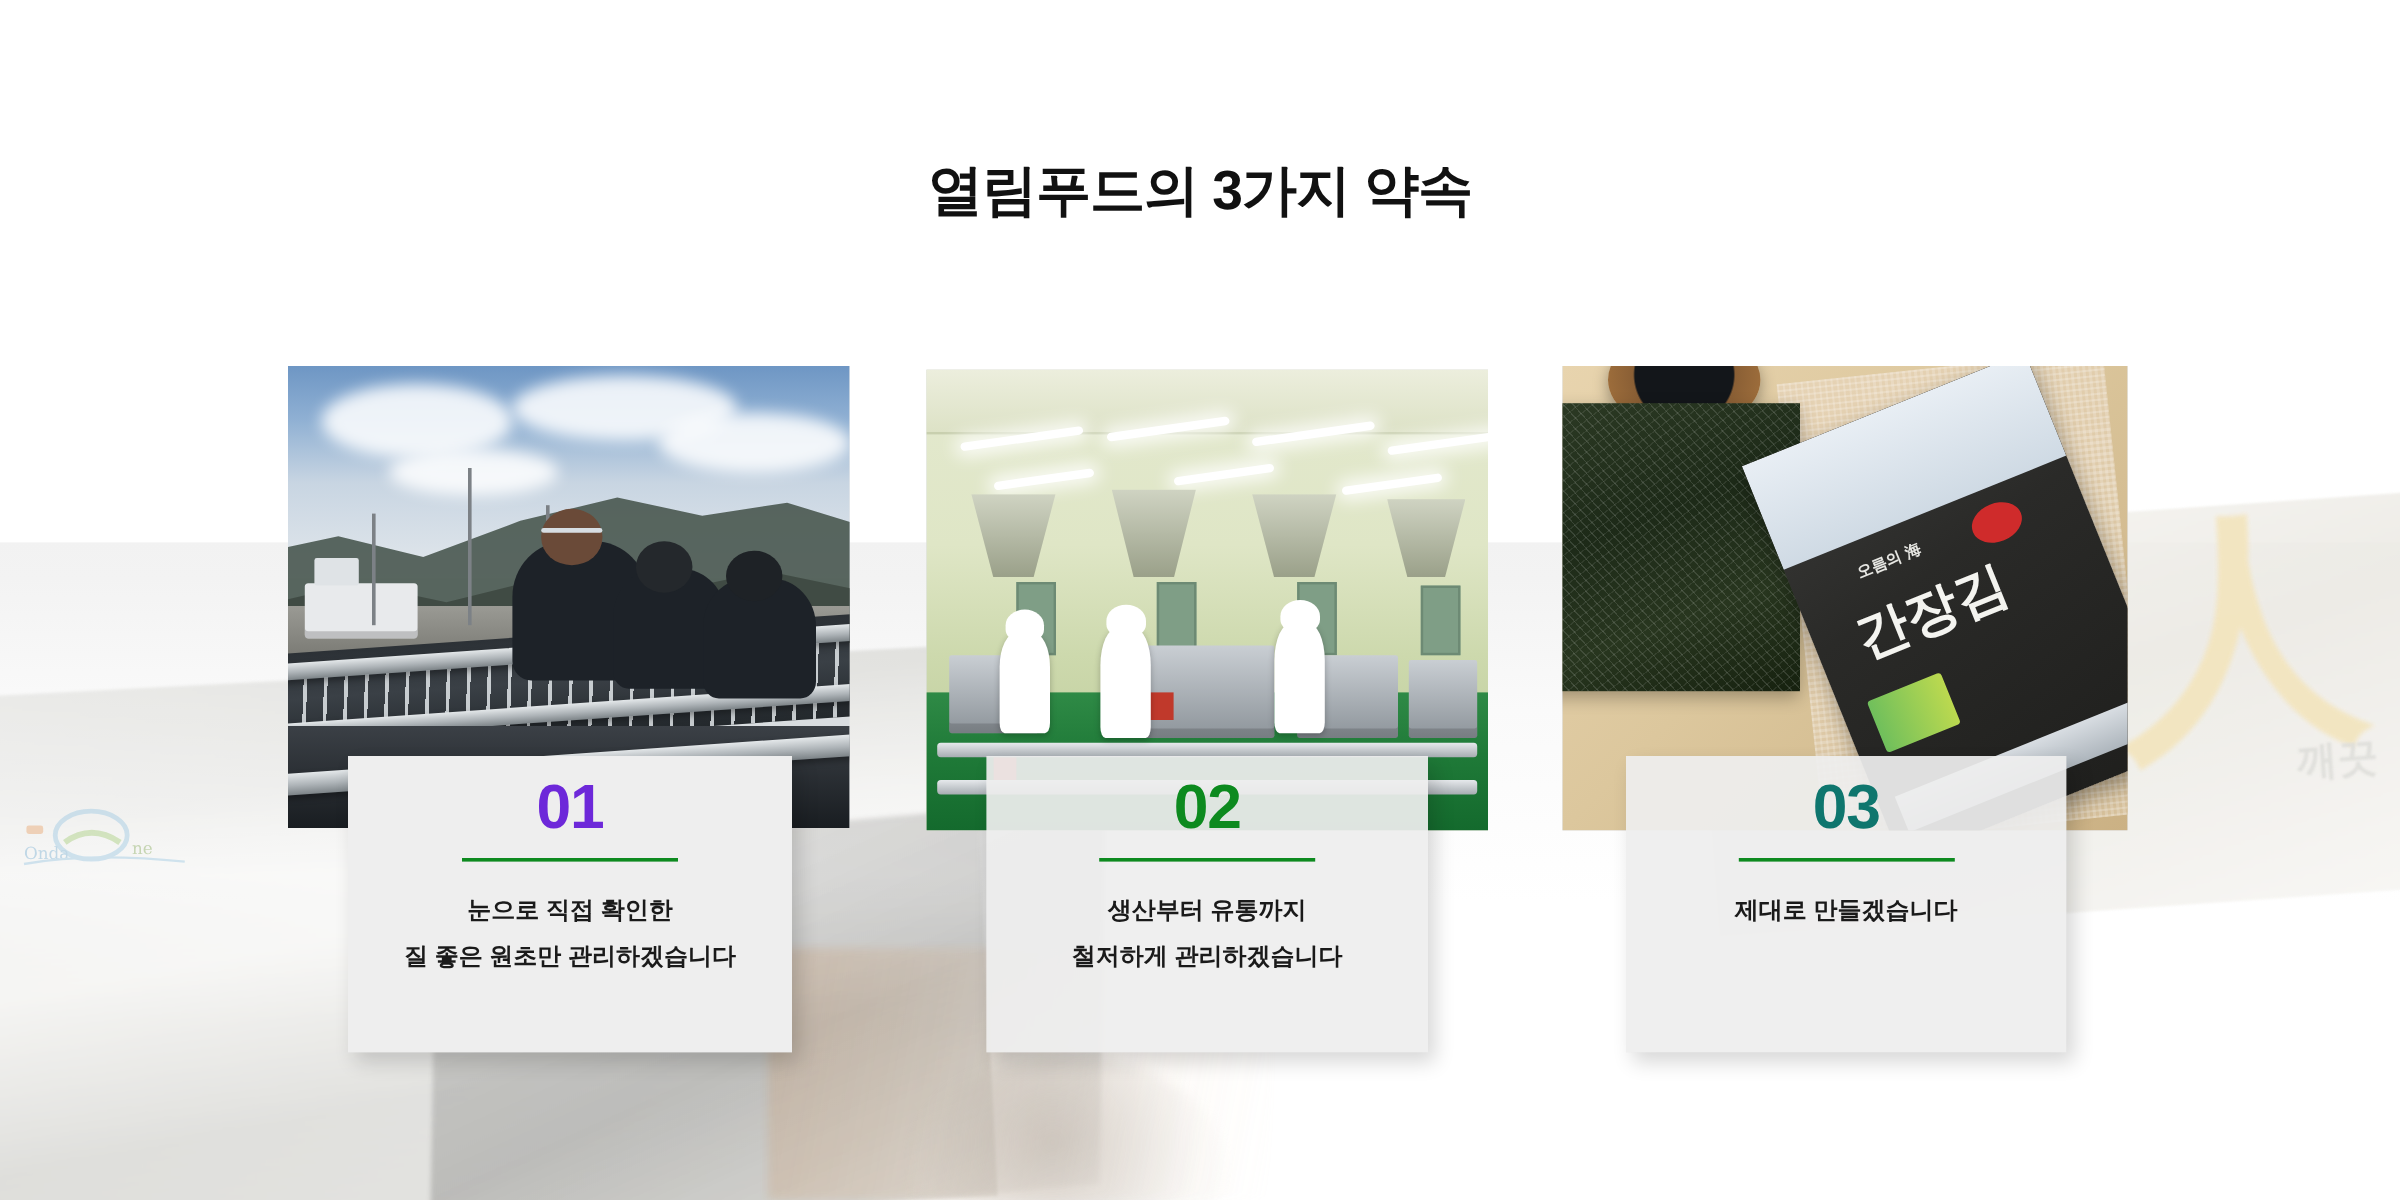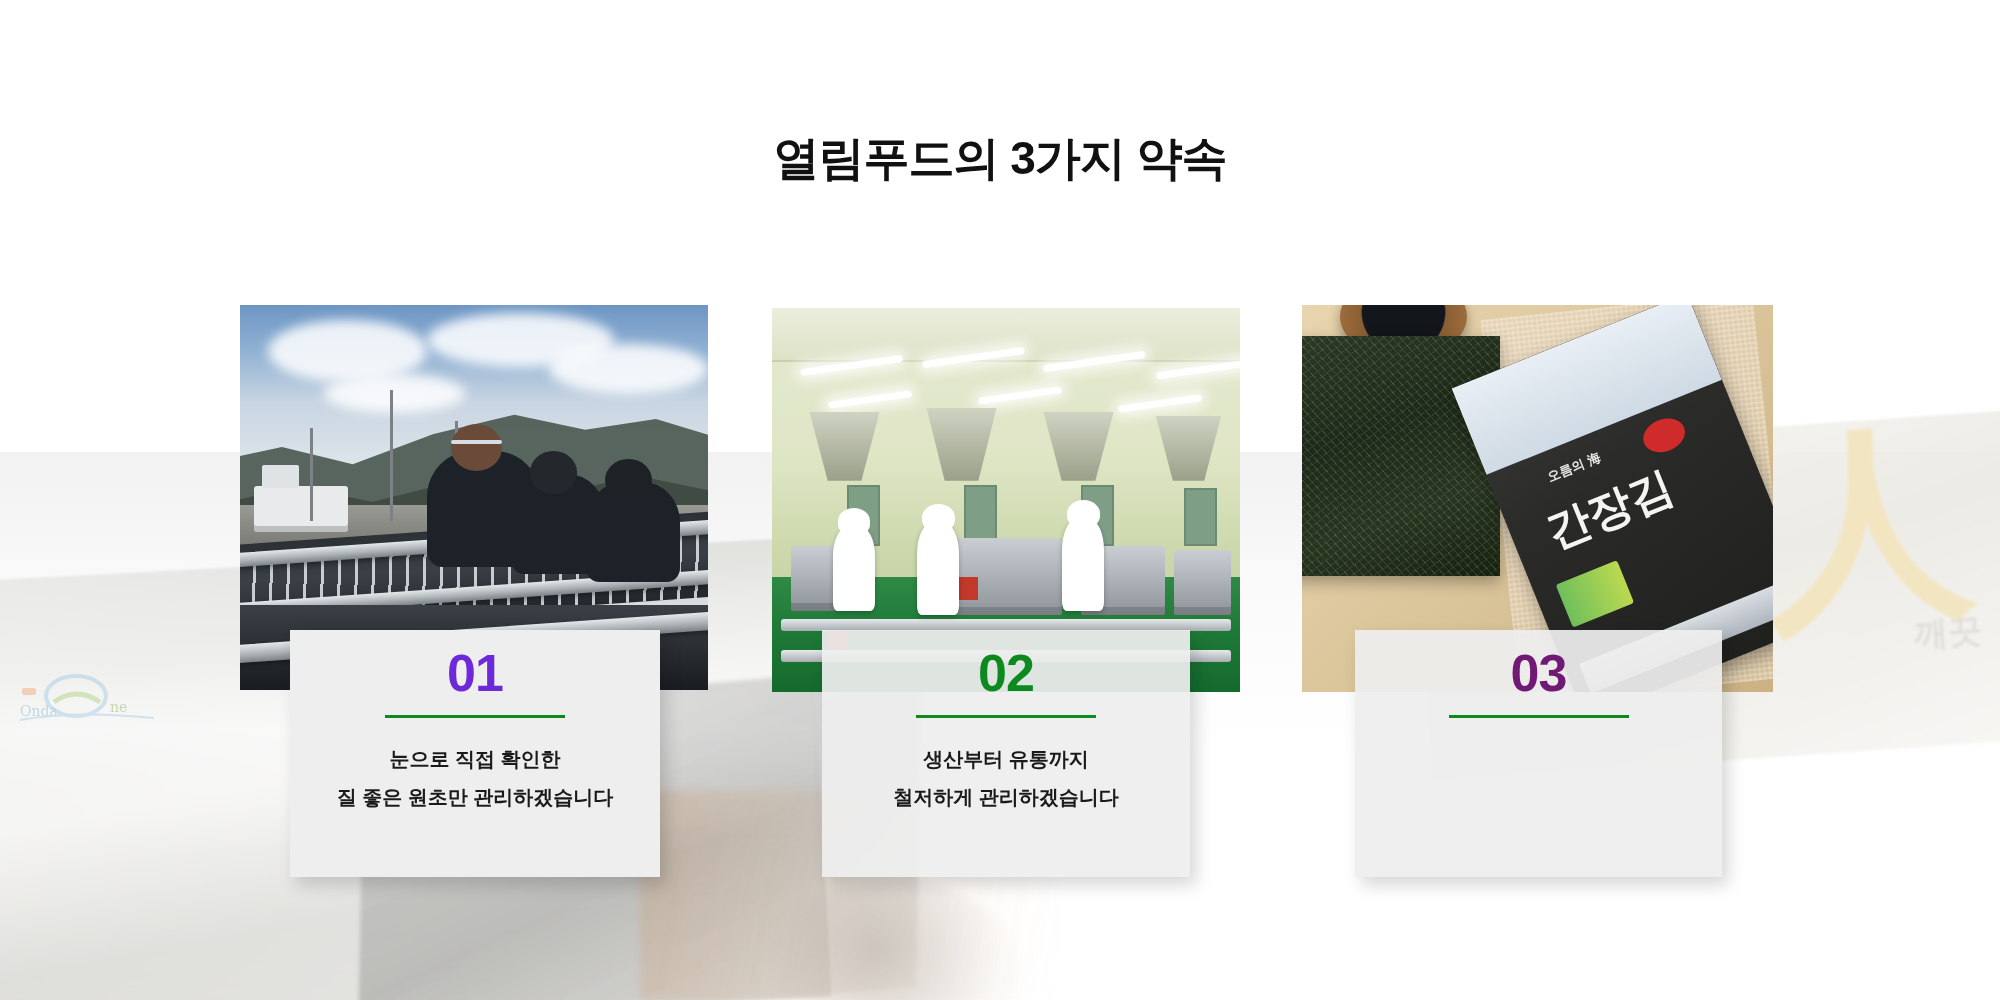--- a/index.html
+++ b/index.html
@@ -494,20 +494,21 @@
           <div class="p3-pack-ko" style="left:22%; top:31%; font-size:13px; color:#e7e7e3;">오름의 海</div>
           <div class="p3-pack-red" style="left:62%; top:30%; width:17%; height:9%;"></div>
           <div class="p3-pack-ko" style="left:14%; top:40%; font-size:44px;">간장김</div>
           <div class="p3-pack-logo"></div>
           <div class="p3-pack-stripe"></div>
         </div>
       </div>
     </div>
 
     <div class="card-panel translucent" style="left:1355px; top:630px; width:367px; height:247px;">
-      <div class="card-number" style="color:#701a75;">03</div>
+      <div class="card-number" style="color:#0f766e;">03</div>
       <div class="card-rule" style="background:#0d8a1f;"></div>
       <div class="card-lines">
+        <div class="card-line">제대로 만들겠습니다</div>
       </div>
     </div>
   </div>
 
 </div>
 
 </body></html>

